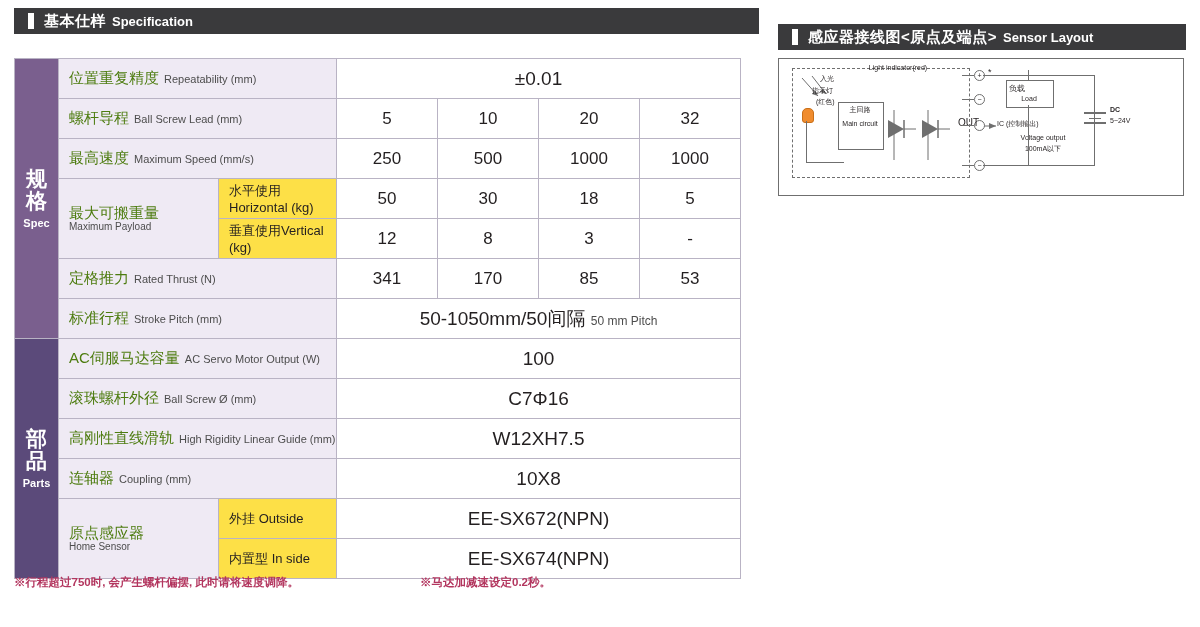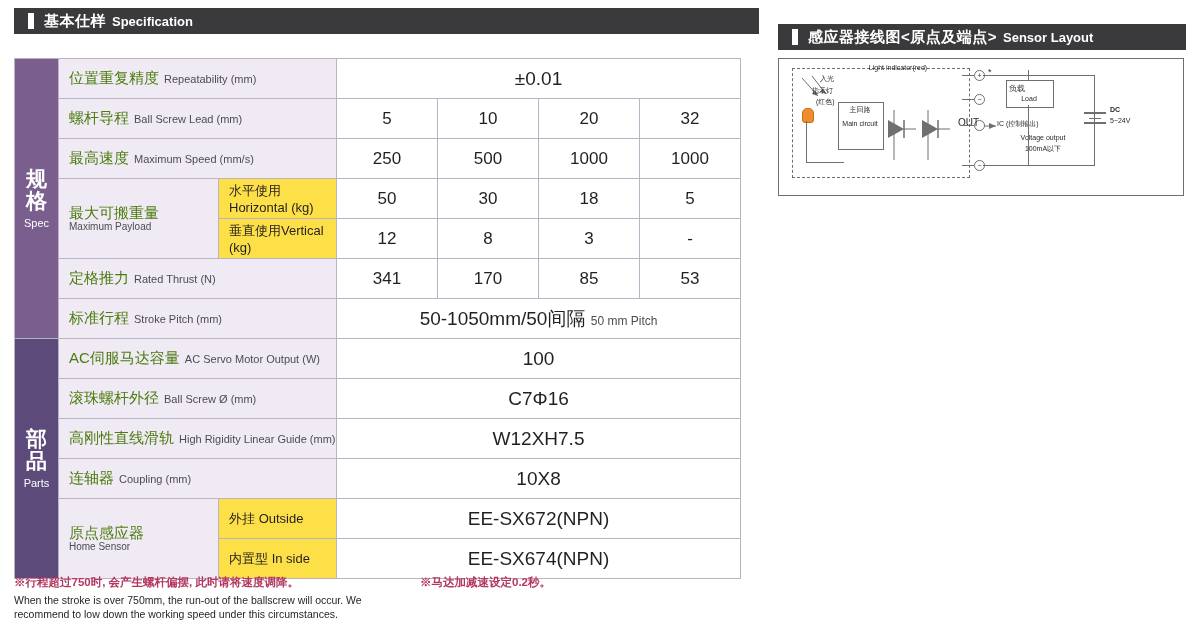--- a/index.html
+++ b/index.html
@@ -40,21 +40,21 @@
     width:44px;
     text-align:center;
     color:#ffffff;
     font-weight:bold;
     vertical-align:middle;
     padding:0 2px !important;
   }
   .side.spec{background:#7a5f8e;}
   .side.parts{background:#5b4a7a;}
   .side .cn{font-size:21px;line-height:1.05;display:block;}
-  .side .en{font-size:11px;display:block;margin-top:5px;font-weight:normal;}
+  .side .en{font-size:11px;display:block;margin-top:5px;font-weight:bold;}
 
   .lbl{
     background:#efeaf4;
     padding:0 0 0 10px !important;
     font-size:13px;
   }
   .lbl .cn{font-size:15px;color:#4d7c0f;}
   .lbl .en{font-size:11px;color:#4d4d4d;margin-left:5px;}
   .lbl .stack{display:block;line-height:1.15;}
   .lbl .stack .cn{font-size:15px;display:block;}
@@ -266,21 +266,20 @@
     </td>
     <td class="val big" colspan="4">EE-SX674(NPN)</td>
   </tr>
 </tbody>
     </table>
 </div>
 
 <div class="notes">
   <div class="note-col" id="note1">
     <div class="note-cn">※行程超过750时, 会产生螺杆偏摆, 此时请将速度调降。</div>
-    <div class="note-en">When the stroke is over 750mm, the run-out of the ballscrew will occur. We recommend to low down the working speed under this circumstances.</div>
   </div>
   <div class="note-col" id="note2">
     <div class="note-cn">※马达加减速设定0.2秒。</div>
   </div>
 </div>
 
 <div class="sensor-wrap">
   <div class="sensor-box"></div>
 
   <div class="dash" style="left:14px;top:10px;width:176px;height:108px;"></div>

